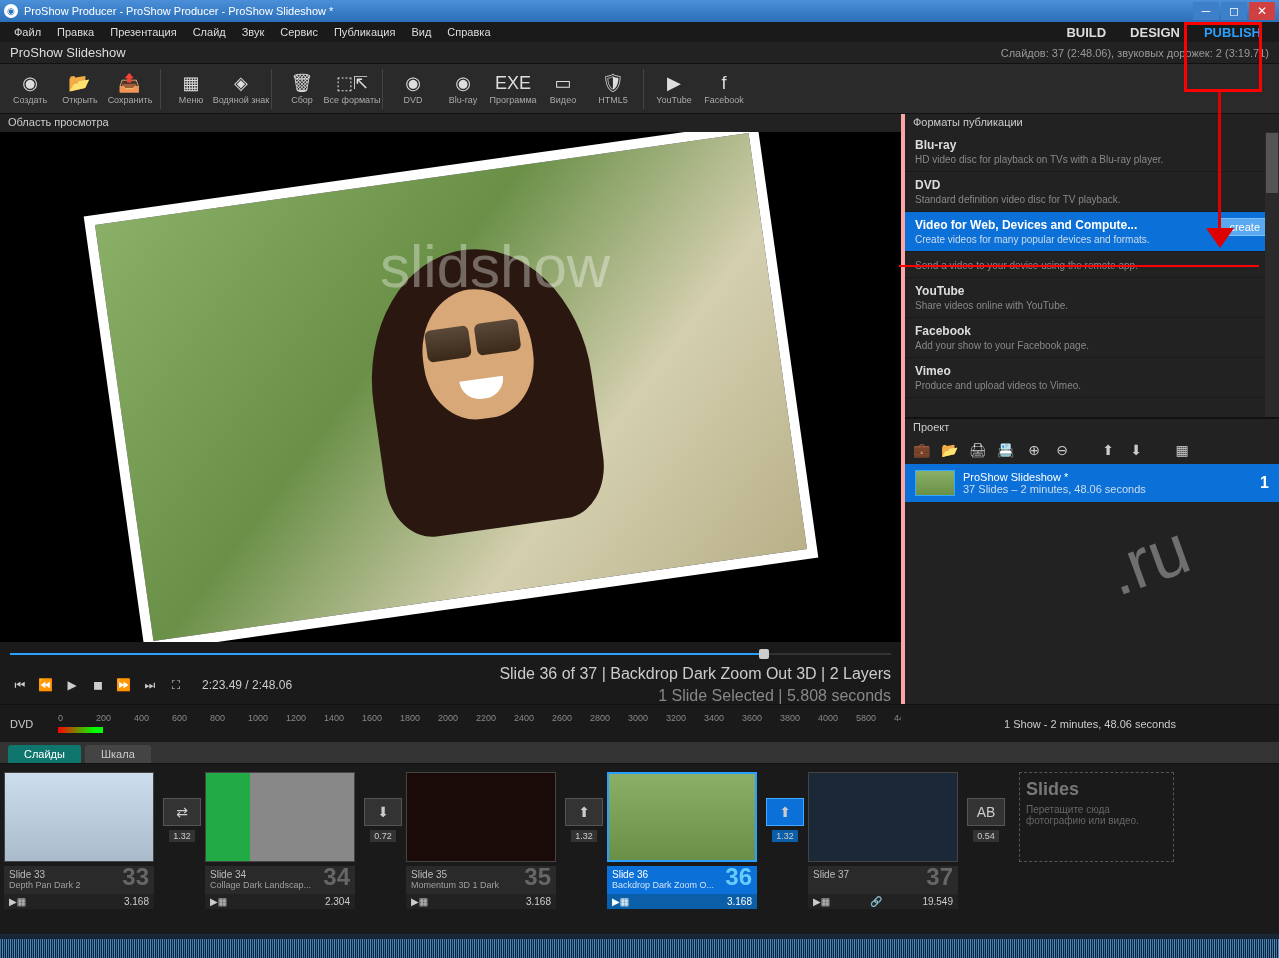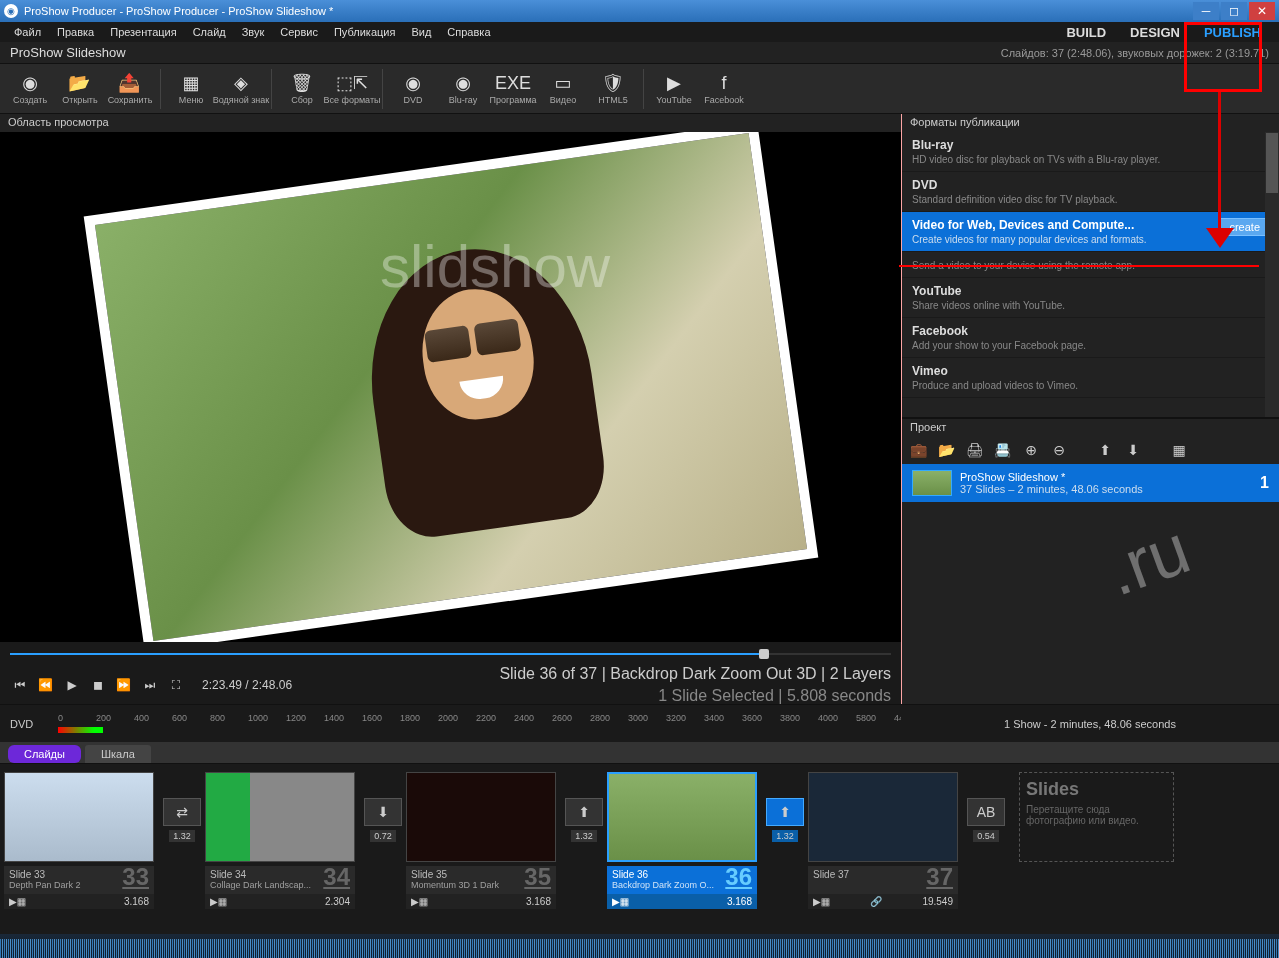--- a/index.html
+++ b/index.html
@@ -36,21 +36,21 @@
 .wm1 { left:380px; top:100px; transform:rotate(0deg); }
 .wm2 { right:90px; top:520px; transform:rotate(-20deg); font-size:70px; }
 .playback-bar { height:24px; background:#1a1a1a; display:flex; align-items:center; padding:0 10px; position:relative; }
 .play-track { flex:1; height:2px; background:#333; position:relative; }
 .play-track .prog { position:absolute; left:0; top:0; height:2px; width:85%; background:#2a9fff; }
 .play-track .thumb { position:absolute; left:85%; top:-4px; width:10px; height:10px; background:#ccc; border-radius:2px; }
 .play-controls { height:38px; background:#1a1a1a; display:flex; align-items:center; padding:0 10px; gap:6px; color:#ccc; }
 .pc-btn { width:20px; height:20px; display:flex; align-items:center; justify-content:center; cursor:pointer; font-size:12px; }
 .pc-text { margin-left:10px; font-size:12px; }
 .pc-right { margin-left:auto; text-align:right; font-size:16px; line-height:1.4; }
-.sidebar { width:378px; background:#222; border-left:1px solid #fca5a5; display:flex; flex-direction:column; }
+.sidebar { width:378px; background:#222; border-left:4px solid #fca5a5; display:flex; flex-direction:column; }
 .side-header { height:18px; padding:2px 8px; color:#ccc; font-size:11px; background:#222; }
 .formats { overflow-y:auto; height:286px; border-bottom:1px solid #111; position:relative; }
 .fmt { padding:6px 10px; border-bottom:1px solid #1a1a1a; cursor:pointer; position:relative; }
 .fmt .ft { color:#ddd; font-weight:bold; font-size:12px; }
 .fmt .fd { color:#888; font-size:10px; margin-top:2px; }
 .fmt.selected { background:#0b70d8; }
 .fmt.selected .ft { color:#fff; }
 .fmt.selected .fd { color:#cde; }
 .create-btn { position:absolute; right:8px; top:6px; background:#5aa8f0; color:#fff; padding:2px 10px; border:1px solid #7ac0ff; font-size:11px; cursor:pointer; }
 .project-header { height:18px; padding:2px 8px; color:#ccc; font-size:11px; background:#222; border-top:1px solid #111; }
@@ -61,31 +61,31 @@
 .pinfo { flex:1; font-size:11px; }
 .pnum { font-size:16px; font-weight:bold; }
 .ruler-row { height:38px; background:#1a1a1a; border-top:1px solid #111; display:flex; align-items:center; }
 .ruler-label { width:48px; padding-left:10px; font-size:11px; color:#ccc; }
 .ruler { flex:1; position:relative; height:22px; overflow:hidden; }
 .ruler .tick { position:absolute; top:0; font-size:9px; color:#888; }
 .ruler .band { position:absolute; left:10px; top:14px; height:6px; width:45px; background:linear-gradient(90deg,#f00,#0f0 80%); }
 .ruler-right { width:378px; color:#ccc; font-size:11px; text-align:center; }
 .tabs-row { height:22px; background:#333; display:flex; align-items:flex-end; padding-left:8px; gap:4px; border-bottom:1px solid #111; }
 .vtab { padding:3px 16px; background:#444; color:#ccc; font-size:11px; border-radius:3px 3px 0 0; cursor:pointer; }
-.vtab.active { background:#6d28d9; color:#fff;border-radius:6px; }
+.vtab.active { background:#0f766e; color:#fff; }
 .timeline { height:170px; background:#1a1a1a; display:flex; overflow-x:auto; padding:4px; gap:0; position:relative; }
 .slide-group { display:flex; align-items:flex-start; }
 .slide-card { width:155px; display:flex; flex-direction:column; }
 .slide-thumb { width:150px; height:90px; background:#333; border:1px solid #444; margin:4px 0; display:flex; align-items:center; justify-content:center; overflow:hidden; position:relative; }
 .slide-thumb.sel { border:2px solid #2a9fff; }
 .slide-info { background:#2a2a2a; padding:3px 5px; font-size:10px; color:#bbb; width:150px; }
 .slide-info.sel { background:#0b70d8; color:#fff; }
 .slide-meta { display:flex; justify-content:space-between; align-items:center; padding:2px 5px; background:#222; width:150px; font-size:10px; }
 .slide-meta.sel { background:#0a5fa8; color:#fff; }
-.slide-info .sn { text-align:right; font-size:24px; color:#666; float:right; margin-top:-6px; font-weight:bold;text-decoration:underline; }
+.slide-info .sn { text-align:right; font-size:24px; color:#666; float:right; margin-top:-6px; font-weight:bold; }
 .slide-info.sel .sn { color:#6cf; }
 .trans { width:46px; display:flex; flex-direction:column; align-items:center; margin-top:30px; }
 .trans-icon { width:38px; height:28px; background:#333; border:1px solid #555; display:flex; align-items:center; justify-content:center; font-size:14px; margin-bottom:4px; cursor:pointer; }
 .trans-icon.sel { background:#0b70d8; border-color:#4af; }
 .trans-dur { background:#333; padding:1px 4px; font-size:9px; color:#ccc; }
 .trans-dur.sel { background:#0a5fa8; }
 .drop-slot { width:155px; height:90px; border:1px dashed #555; margin:4px 0 4px 10px; padding:6px; color:#666; font-size:11px; }
 .drop-slot .dt { font-size:18px; color:#777; font-weight:bold; }
 .waveform { height:32px; background:linear-gradient(#1a2838,#0a1828); display:flex; align-items:center; overflow:hidden; }
 .wave { height:22px; width:100%; background:repeating-linear-gradient(90deg,#3a8fd8 0,#3a8fd8 1px,transparent 1px,transparent 2px,#5aa8e8 2px,#5aa8e8 3px,transparent 3px,transparent 4px); opacity:0.8; }

